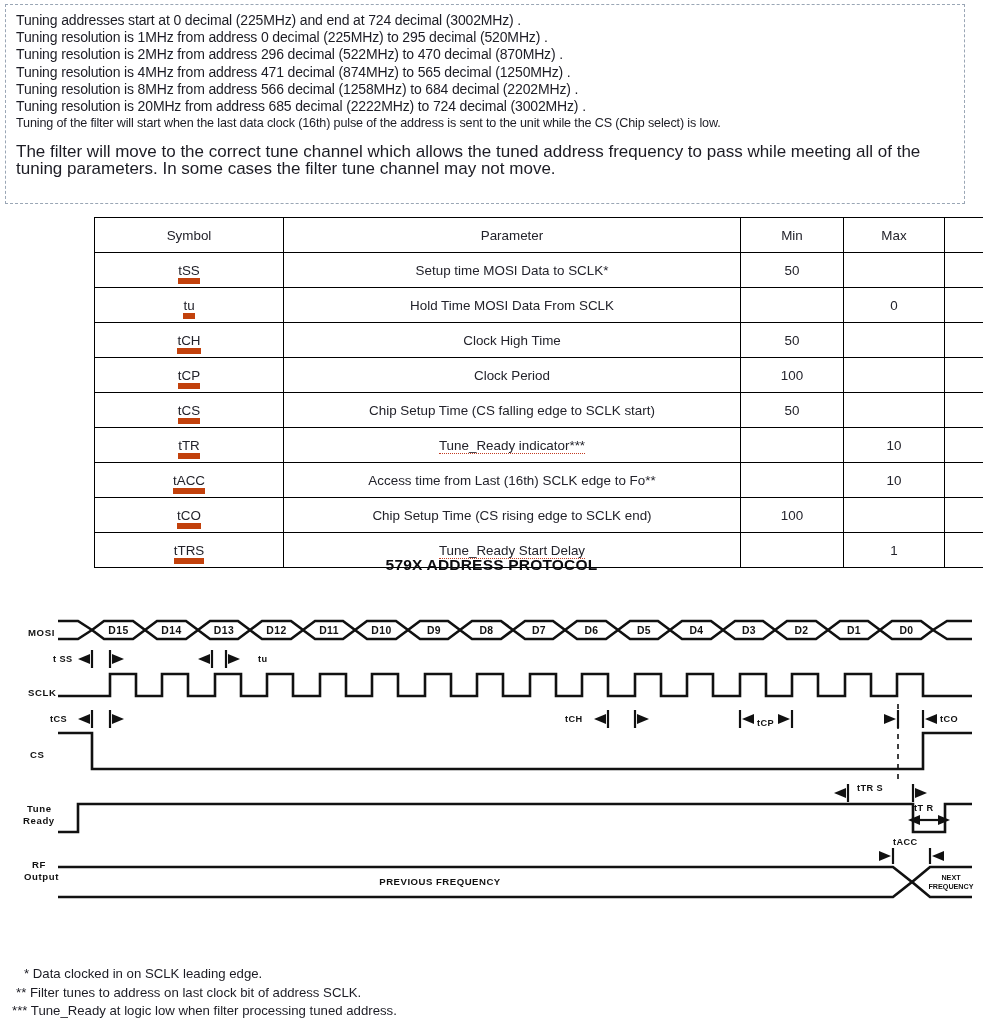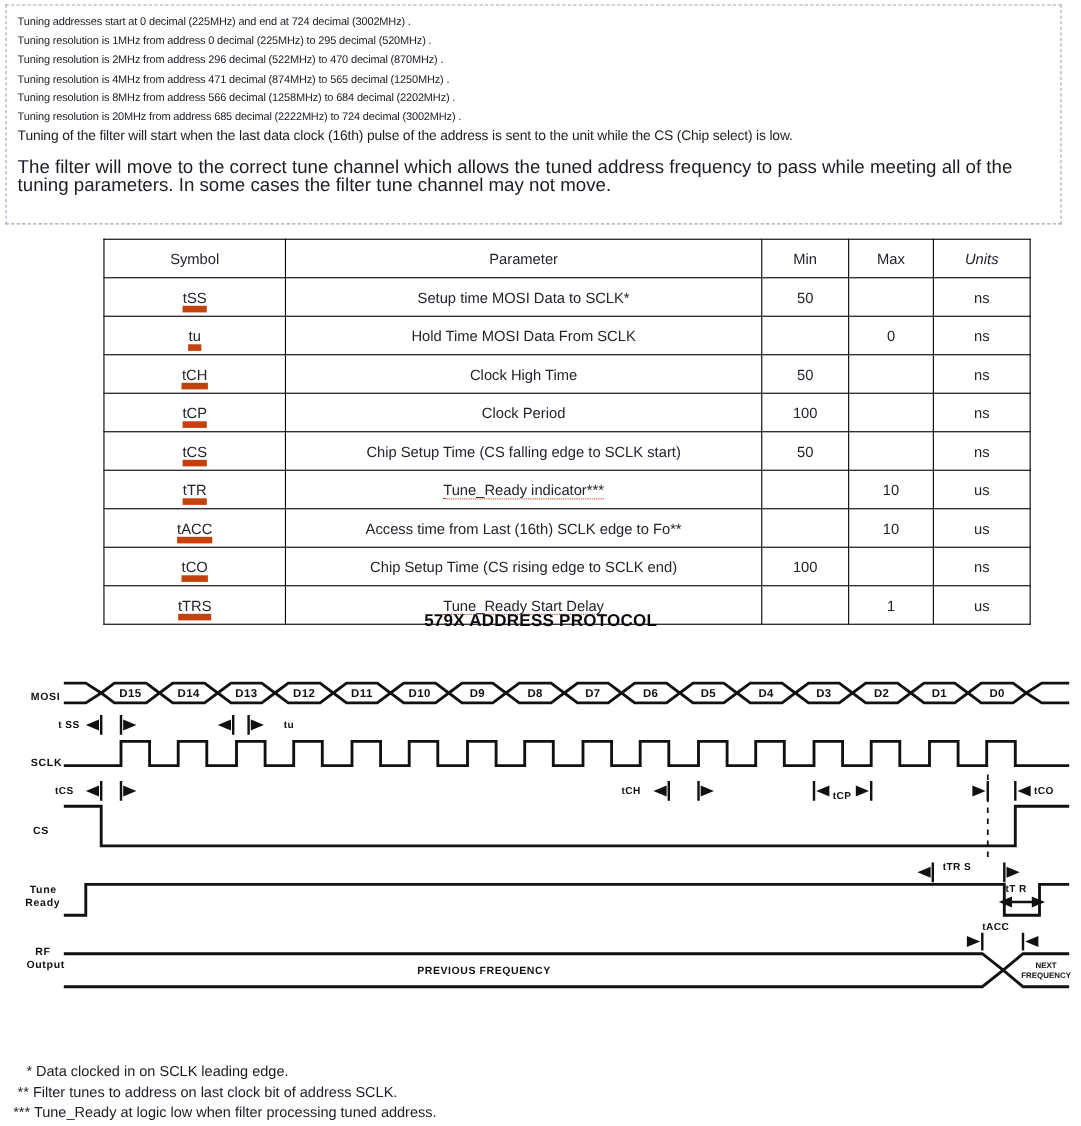--- a/index.html
+++ b/index.html
@@ -21,21 +21,21 @@
     position: absolute;
     left: 5px;
     top: 4px;
     width: 960px;
     height: 200px;
     border: 1px dashed #9aa6b5;
     box-sizing: border-box;
     padding: 7px 10px 0 10px;
   }
   .note-line {
-    font-size: 10px;
+    font-size: 14px;
     line-height: 17.2px;
     color: #1c1c24;
     white-space: nowrap;
     letter-spacing: -0.15px;
   }
   .note-line.small {
     font-size: 12.6px;
     line-height: 16px;
   }
   .note-gap { height: 13px; }
@@ -56,21 +56,21 @@
     table-layout: fixed;
   }
   #param-table td, #param-table th {
     border: 1px solid #000;
     text-align: center;
     vertical-align: middle;
     font-size: 13.4px;
     font-weight: normal;
     color: #23232b;
     height: 34px;
-    padding: 0 6px;
+    padding: 0 18px;
   }
   #param-table .col-sym   { width: 152px; }
   #param-table .col-param { width: 420px; }
   #param-table .col-min   { width: 66px; }
   #param-table .col-max   { width: 64px; }
   #param-table .col-units { width: 75px; font-style: italic; }
   .sym-underline {
     border-bottom: 6px solid #c2410c;
     padding-bottom: 0px;
   }

